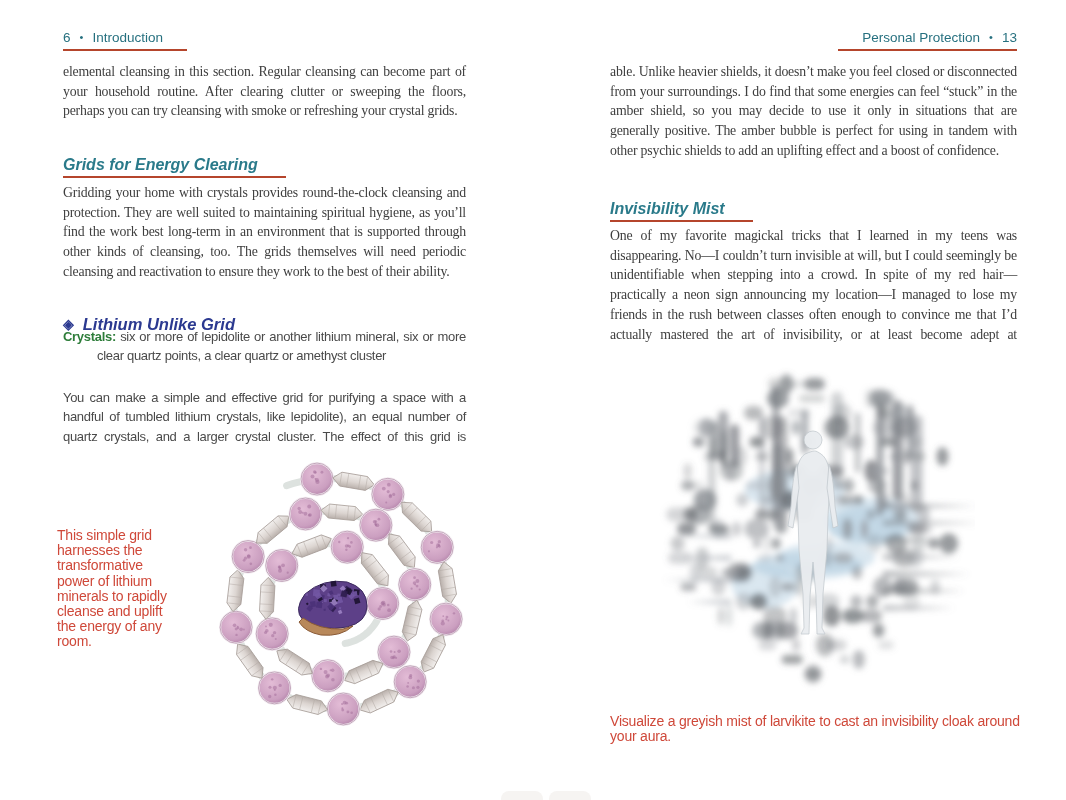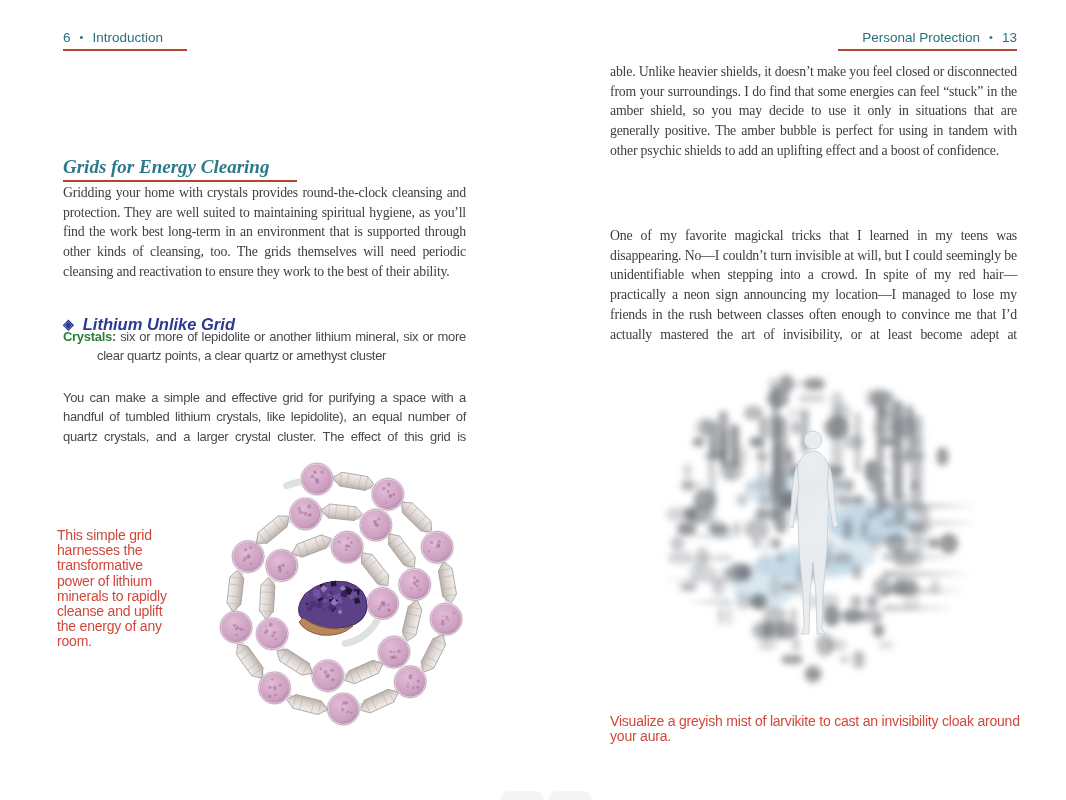--- a/index.html
+++ b/index.html
@@ -25,22 +25,22 @@
     font-size:13.8px;line-height:19.7px;letter-spacing:-0.2px;
     color:var(--body-text);text-align:justify;margin:0;width:100%;
   }
   p.sans{
     font-family:"Liberation Sans",sans-serif;font-size:13px;line-height:19.4px;
     letter-spacing:-0.3px;color:#4a4a4a;margin:0;width:100%;
   }
   .jlast{text-align:justify;text-align-last:justify;}
 
   .section-heading{
-    margin:0;font-size:19px;font-style:italic;font-weight:bold;
-    color:var(--heading-teal);font-family:Liberation Serif, serif;
+    margin:0;font-size:16px;font-style:italic;font-weight:bold;
+    color:var(--heading-teal);font-family:Liberation Sans, sans-serif;
   }
   .section-heading .rule{display:inline-block;border-bottom:2px solid var(--rule-red);padding:0 28px 2px 0;}
 
   .subheading{
     margin:0;font-family:"Liberation Sans",sans-serif;font-style:italic;font-weight:bold;
     color:var(--subheading-blue);font-size:16.5px;display:flex;align-items:center;gap:9px;
   }
   .diamond{font-style:normal;font-size:14px;position:relative;top:-1px;}
 
   .crystals{padding-left:34px;text-indent:-34px;text-align:justify;box-sizing:border-box;}
@@ -63,20 +63,21 @@
 </head>
 <body>
 
 <div>
 
   <div class="page left">
     <div class="page-header" style="top:0;">
       <span class="hdr-rule"><span>6</span><span class="hdr-bullet">•</span><span>Introduction</span></span>
     </div>
 
+    <p class="serif" style="top:32px;">elemental cleansing in this section. Regular cleansing can become part of your household routine. After clearing clutter or sweeping the floors, perhaps you can try cleansing with smoke or refreshing your crystal grids.</p>
 
     <h2 class="section-heading" style="top:126px;">
       <span class="rule">Grids for Energy Clearing</span>
     </h2>
 
     <p class="serif" style="top:153px;">Gridding your home with crystals provides round-the-clock cleansing and protection. They are well suited to maintaining spiritual hygiene, as you’ll find the work best long-term in an environment that is supported through other kinds of cleansing, too. The grids themselves will need periodic cleansing and reactivation to ensure they work to the best of their ability.</p>
 
     <h3 class="subheading" style="top:285px;">
       <span class="diamond">◈</span>
       <span>Lithium Unlike Grid</span>
@@ -388,20 +389,23 @@
       </svg>
   </div>
 
   <div class="page right">
     <div class="page-header right-al" style="top:0;">
       <span class="hdr-rule"><span>Personal Protection</span><span class="hdr-bullet">•</span><span>13</span></span>
     </div>
 
     <p class="serif" style="top:32px;">able. Unlike heavier shields, it doesn’t make you feel closed or disconnected from your surroundings. I do find that some energies can feel “stuck” in the amber shield, so you may decide to use it only in situations that are generally positive. The amber bubble is perfect for using in tandem with other psychic shields to add an uplifting effect and a boost of confidence.</p>
 
+    <h2 class="section-heading" style="top:170px;">
+      <span class="rule">Invisibility Mist</span>
+    </h2>
 
     <p class="serif jlast" style="top:196px;">One of my favorite magickal tricks that I learned in my teens was disappearing. No—I couldn’t turn invisible at will, but I could seemingly be unidentifiable when stepping into a crowd. In spite of my red hair—practically a neon sign announcing my location—I managed to lose my friends in the rush between classes often enough to convince me that I’d actually mastered the art of invisibility, or at least become adept at</p>
 
     <svg id="mist-svg" width="320" height="326" viewBox="0 0 320 326">
         <defs>
           <filter id="blurf" x="-20%" y="-20%" width="140%" height="140%">
             <feGaussianBlur stdDeviation="3"></feGaussianBlur>
           </filter>
         </defs>
         <g filter="url(#blurf)">

